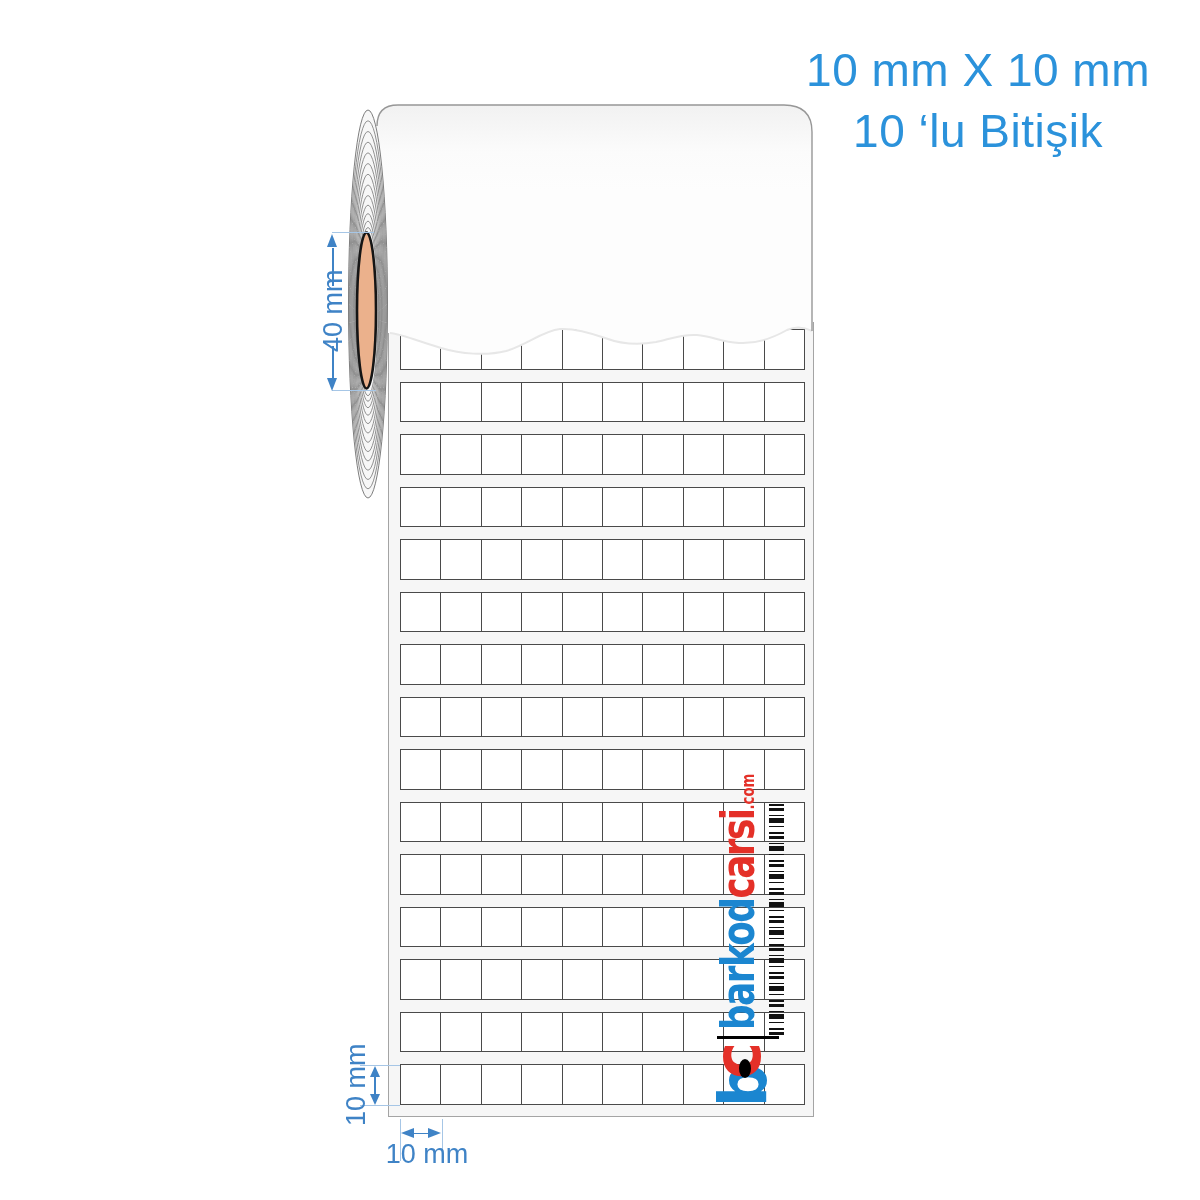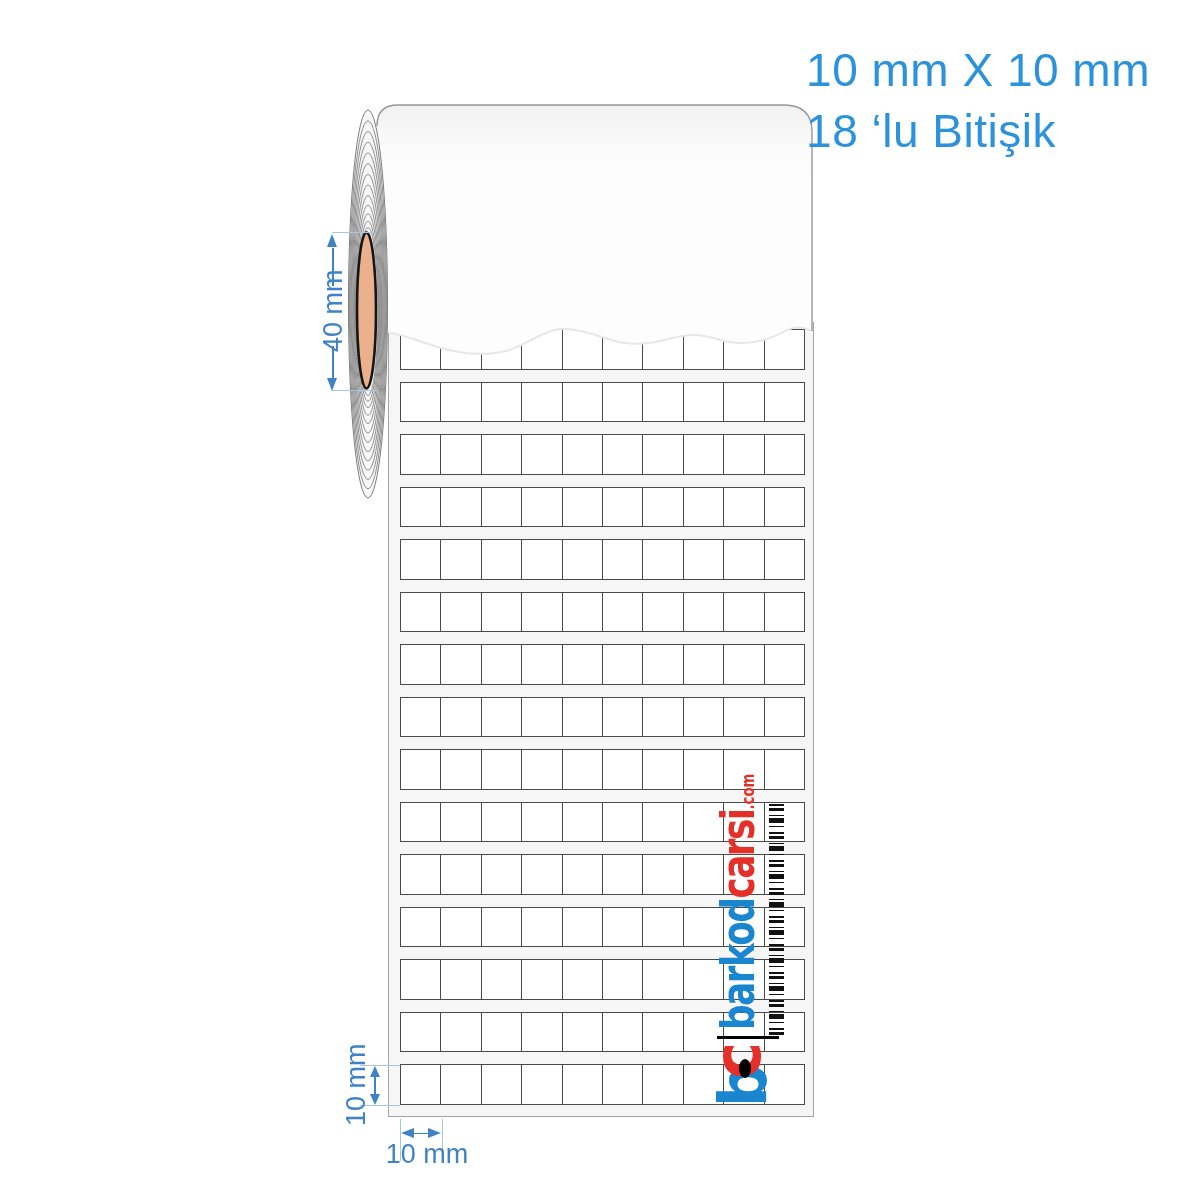--- a/index.html
+++ b/index.html
@@ -49,21 +49,21 @@
     background:repeating-linear-gradient(90deg,
       #121212 0 3px,transparent 3px 5px,
       #121212 5px 7px,transparent 7px 12px,
       #121212 12px 13px,transparent 13px 16px,
       #121212 16px 21px,transparent 21px 23px,
       #121212 23px 24px,transparent 24px 28px);
   }
 
   
   .caption{
-    position:absolute;right:50px;top:40px;text-align:left;
+    position:absolute;right:50px;top:40px;text-align:center;
     color:var(--accent-blue,#2b92db);font-size:46px;line-height:61px;letter-spacing:.5px;
   }
 
   
   .dim{position:absolute;background:var(--dimension-blue,#3f83c6);}
   .guide{position:absolute;background:var(--guide-blue,#a6c6e6);}
   .arr{position:absolute;width:0;height:0;}
   .arr.up{border-left:5.5px solid transparent;border-right:5.5px solid transparent;
           border-bottom:13px solid var(--dimension-blue,#3f83c6);}
   .arr.down{border-left:5.5px solid transparent;border-right:5.5px solid transparent;
@@ -329,21 +329,21 @@
     </div>
     <div class="logo-divider"></div>
     <div class="brand-text">
       <span class="p1">barkod</span><span class="p2">carsi</span><span class="tld">.com</span>
     </div>
     <div class="barcode"></div>
   </div>
 
   <div class="caption">
     <div>10 mm X 10 mm</div>
-    <div>18 ‘lu Bitişik</div>
+    <div>10 ‘lu Bitişik</div>
   </div>
 
   <div>
     <div class="guide" style="left:332px;top:232px;width:42px;height:1px;"></div>
     <div class="guide" style="left:332px;top:390px;width:44px;height:1px;"></div>
     <div class="dim" style="left:332px;top:248px;width:1.5px;height:38px;"></div>
     <div class="dim" style="left:332px;top:346px;width:1.5px;height:34px;"></div>
     <div class="arr up" style="left:327px;top:234px;"></div>
     <div class="arr down" style="left:327px;top:378px;"></div>
     <div class="dim-label rot" style="left:293px;top:299px;width:80px;height:26px;">40 mm</div>

